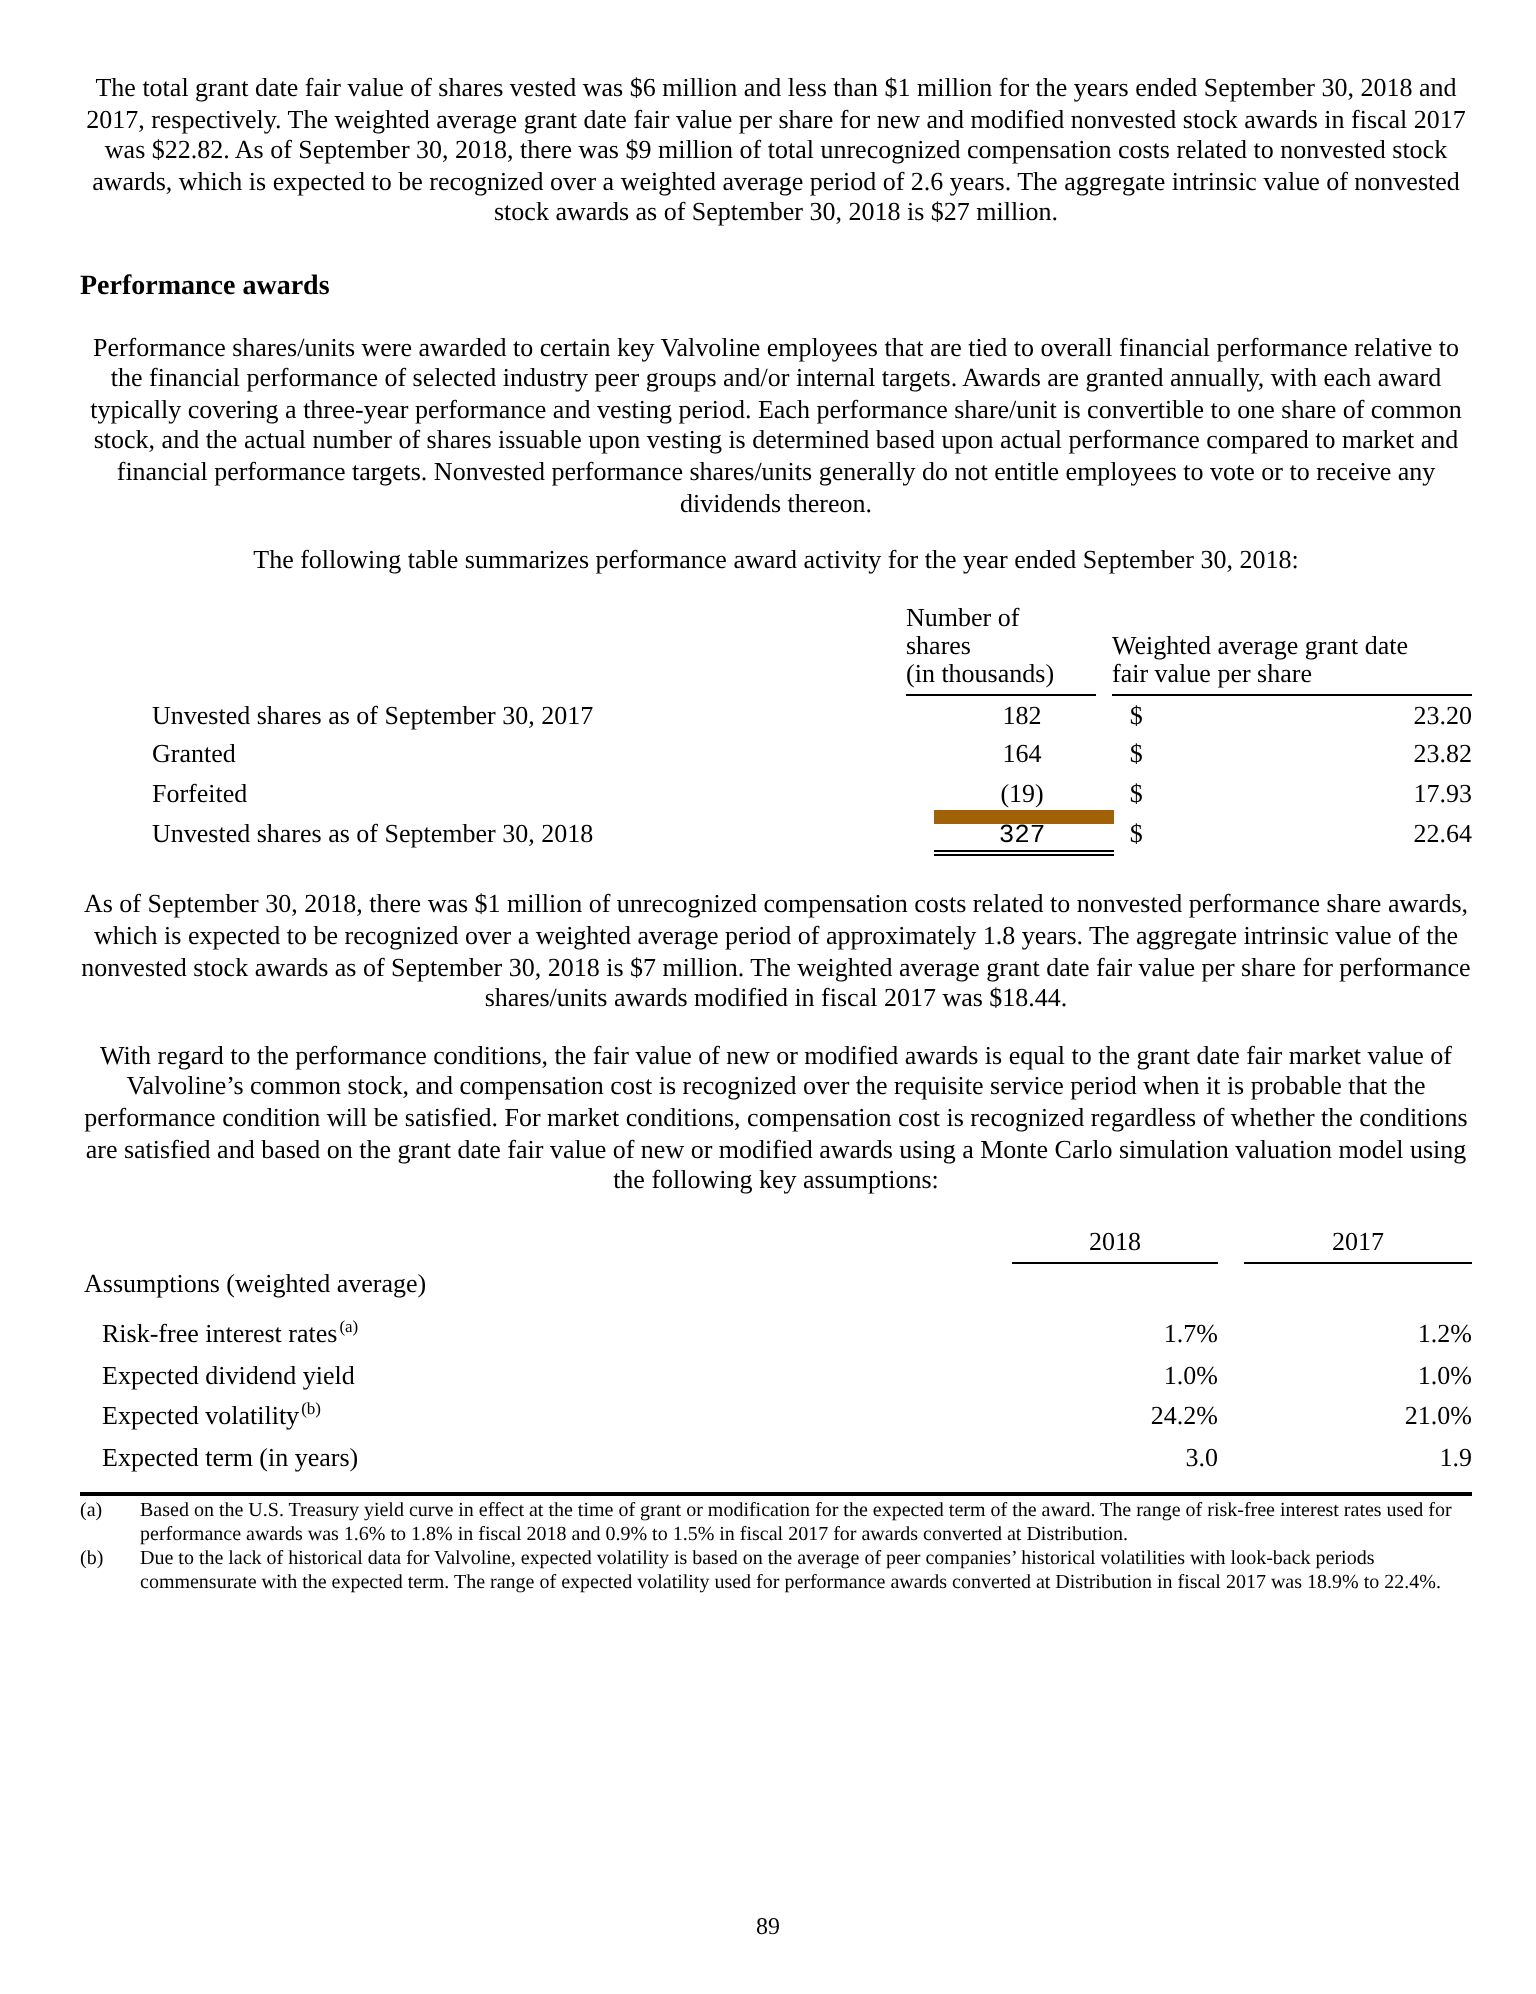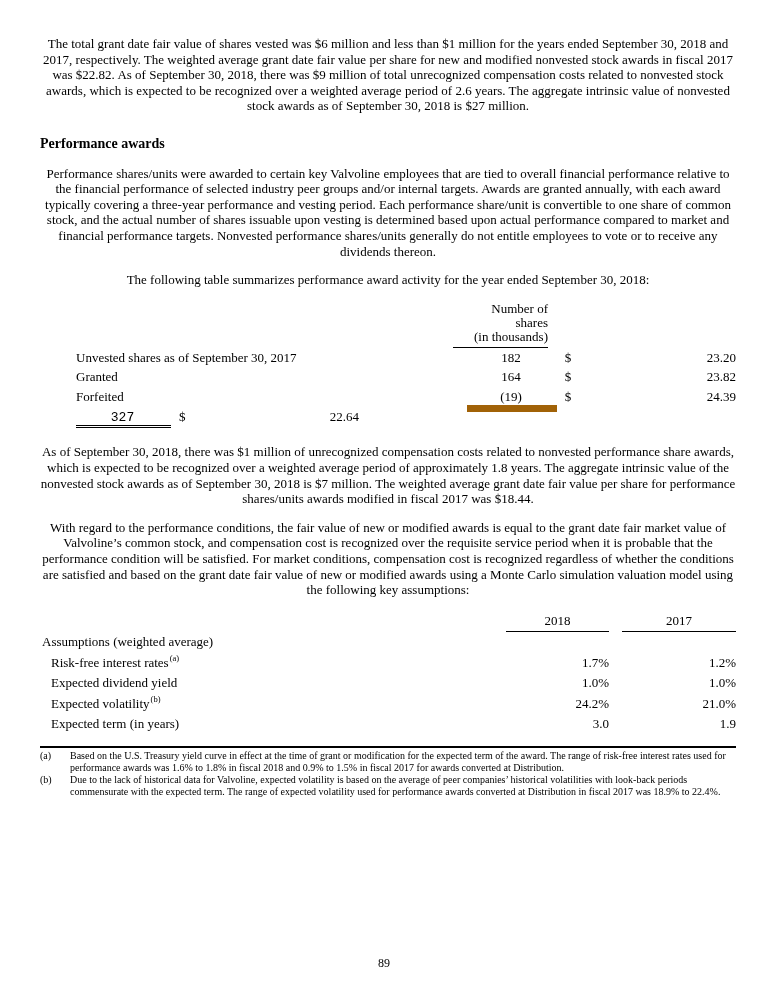--- a/index.html
+++ b/index.html
@@ -29,38 +29,38 @@
     margin: 22px 0 14px 0;
   }
 
   
   .award-table { margin: 14px 0 18px 2px; font-size: 13px; }
   .at-header { display: flex; align-items: flex-end; }
   .at-label-col { width: 411px; }
   .at-shares-col { width: 95px; }
   .at-gap { width: 8px; }
   .at-value-col { width: 180px; }
-  .at-hdr-cell { text-align: right; line-height: 14px; border-bottom: 1px solid #000; padding-bottom: 3px; }
+  .at-hdr-cell { text-align: left; line-height: 14px; border-bottom: 1px solid #000; padding-bottom: 3px; }
   .at-row { display: flex; align-items: baseline; height: 19.7px; margin-left: 34px; }
   .at-row .at-label-col { padding-top: 2px; }
   .at-num { text-align: center; padding-right: 2px; padding-top: 2px; }
   .at-val-cell { display: flex; justify-content: space-between; padding-top: 2px; }
   .bb-single { border-bottom: 7px solid #a16207; }
   .bb-double { border-bottom: 3px double #000; font-family: Liberation Mono, monospace; }
 
   
   .assume-table { margin: 16px 0 0 2px; font-size: 13px; }
   .as-header { display: flex; align-items: flex-end; margin-bottom: 2px; }
   .as-label-col { flex: 1; }
   .as-col-2018 { width: 103px; }
   .as-colgap { width: 13px; }
   .as-col-2017 { width: 114px; }
   .as-hdr-cell { text-align: center; border-bottom: 1px solid #000; padding-bottom: 3px; line-height: 14px; }
   .as-section-row { height: 21px; display: flex; align-items: baseline; }
-  .as-row { height: 20.5px; display: flex; align-items: flex-start; }
+  .as-row { height: 20.5px; display: flex; align-items: flex-end; }
   .as-row .as-label-col { padding-left: 9px; }
   .as-num { text-align: right; }
   sup.fn-ref { font-size: 8.5px; vertical-align: super; line-height: 0; margin-left: 1px; }
 
   
   .footnote-rule { border-top: 2px solid #000; margin-top: 9px; }
   .footnotes { padding-top: 2px; font-size: 10px; line-height: 12px; }
   .footnote { display: flex; }
   .fn-marker { width: 30px; flex: 0 0 30px; }
   .fn-text { flex: 1; }
@@ -88,20 +88,24 @@
 
   <div class="award-table">
     <div class="at-header">
       <div class="at-label-col"></div>
       <div class="at-shares-col at-hdr-cell">
         <div>Number of</div>
         <div>shares</div>
         <div>(in thousands)</div>
       </div>
       <div class="at-gap"></div>
+      <div class="at-value-col at-hdr-cell">
+        <div>Weighted average grant date</div>
+        <div>fair value per share</div>
+      </div>
     </div>
 
     <div class="at-row">
       <div class="at-label-col">Unvested shares as of September 30, 2017</div>
       <div class="at-shares-col at-num">182</div>
       <div class="at-gap"></div>
       <div class="at-value-col at-val-cell">
         <span>$</span>
         <span>23.20</span>
       </div>
@@ -116,25 +120,26 @@
         <span>23.82</span>
       </div>
     </div>
 
     <div class="at-row">
       <div class="at-label-col">Forfeited</div>
       <div class="at-shares-col at-num bb-single">(19)</div>
       <div class="at-gap"></div>
       <div class="at-value-col at-val-cell">
         <span>$</span>
-        <span>24.39</span>
-      </div>
-    </div>
-
-    <div class="at-row">
+        <span>17.93</span>
+      </div>
+    </div>
+
+    <div class="at-row">
+      <div class="at-label-col">Unvested shares as of September 30, 2018</div>
       <div class="at-shares-col at-num bb-double">327</div>
       <div class="at-gap"></div>
       <div class="at-value-col at-val-cell">
         <span>$</span>
         <span>22.64</span>
       </div>
     </div>
   </div>
 
   <p class="body-text">As of September 30, 2018, there was $1 million of unrecognized compensation costs related to nonvested performance share awards, which is expected to be recognized over a weighted average period of approximately 1.8 years. The aggregate intrinsic value of the nonvested stock awards as of September 30, 2018 is $7 million. The weighted average grant date fair value per share for performance shares/units awards modified in fiscal 2017 was $18.44.</p>

